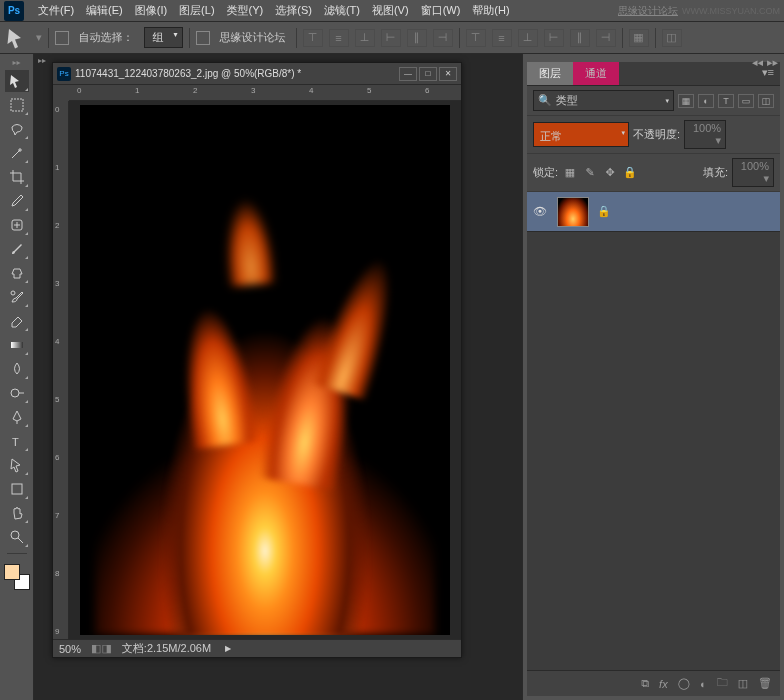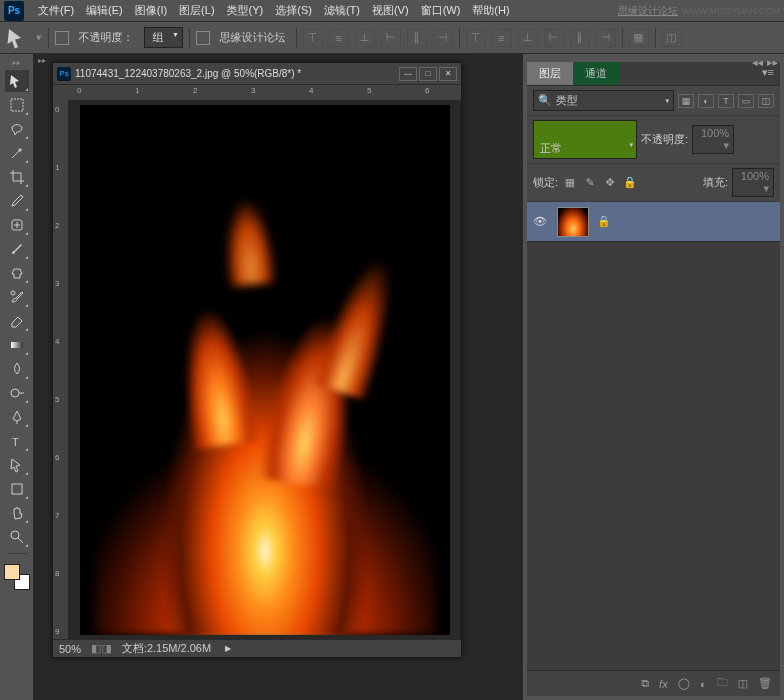--- a/index.html
+++ b/index.html
@@ -50,27 +50,27 @@
 .flame-top { position:absolute; width:90px; height:170px; left:120px; top:10px; background:radial-gradient(ellipse 40% 60% at 50% 90%,#ff9a3a 0%,#d64400 40%,transparent 68%); filter:blur(4px) brightness(.9); transform:rotate(-5deg); }
 .flame-wisp { position:absolute; width:60px; height:140px; left:250px; top:150px; background:radial-gradient(ellipse at 50% 90%,#ffb050 0%,#c03800 40%,transparent 70%); filter:blur(3px); transform:rotate(18deg); }
 .flame-base { position:absolute; width:340px; height:180px; left:15px; bottom:0; background:radial-gradient(ellipse at 50% 100%,#ffd870 0%,#ff7a20 18%,#b02800 40%,#3a0c00 65%,transparent 80%); filter:blur(4px); }
 .watermark { position:absolute; color:#fff; font-size:28px; font-family:Arial; font-weight:400; right:-60px; bottom:40px; letter-spacing:1px; text-shadow:0 0 4px rgba(0,0,0,0.6); z-index:5; }
 .doc-status { height:18px; background:#424242; border-top:1px solid #2a2a2a; display:flex; align-items:center; padding:0 6px; font-size:10px; color:#ccc; gap:10px; }
 .doc-status .arrow { margin-left:4px; font-size:8px; }
 
 .panels { width:262px; background:#535353; border-left:1px solid #2a2a2a; display:flex; flex-direction:column; padding:8px 4px 4px 4px; position:relative; }
 .panel-collapse { position:absolute; right:6px; top:2px; display:flex; gap:4px; color:#999; font-size:8px; }
 .panel-tabs { display:flex; background:#3c3c3c; border-bottom:1px solid #2a2a2a; }
-.ptab { padding:4px 12px; color:#bbb; background:#14532d; cursor:pointer; }
+.ptab { padding:4px 12px; color:#bbb; background:#be185d; cursor:pointer; }
 .ptab.active { background:#737373; color:#eee; }
 .ptab-menu { margin-left:auto; padding:4px 6px; color:#aaa; }
 .panel-row { display:flex; align-items:center; padding:4px 6px; gap:4px; background:#474747; border-bottom:1px solid #3a3a3a; }
 .filter-drop { flex:1; background:#3f3f3f; border:1px solid #222; padding:2px 4px; display:flex; align-items:center; gap:4px; }
 .filter-ico { width:16px; height:14px; border:1px solid #666; display:flex; align-items:center; justify-content:center; font-size:9px; color:#aaa; }
-.blend-drop { background:#4d7c0f; border:1px solid #222; padding:20px 16px 2px 6px; position:relative; width:104px; }
+.blend-drop { background:#c2410c; border:1px solid #222; padding:6px 16px 2px 6px; position:relative; width:96px; }
 .blend-drop::after { content:"▾"; position:absolute; right:3px; font-size:7px; }
 .pct-field { background:#3f3f3f; border:1px solid #222; padding:1px 4px; width:42px; text-align:right; color:#888; }
 .lock-row { display:flex; align-items:center; gap:4px; padding:4px 6px; background:#474747; border-bottom:1px solid #3a3a3a; }
 .lock-ico { width:16px; height:14px; display:flex; align-items:center; justify-content:center; color:#aaa; }
 .layer-list { flex:1; background:#3c3c3c; overflow:auto; }
 .layer-item { display:flex; align-items:center; background:#5b6d8a; height:40px; border-bottom:1px solid #2a2a2a; padding:0 6px; gap:8px; }
 .eye { width:16px; color:#ddd; }
 .thumb { width:32px; height:30px; background:#000; border:1px solid #888; position:relative; overflow:hidden; }
 .thumb-flame { position:absolute; inset:0; background:radial-gradient(ellipse at 50% 75%,#ffcc60 0%,#ff6a10 30%,#701800 65%,#000 85%); }
 .layer-name { flex:1; color:#fff; font-style:italic; }
@@ -99,21 +99,21 @@
 
 <div class="optbar">
   <div class="opt-icon">
     <svg viewBox="0 0 16 16">
         <path d="M2 2 L10 8 L6 9 L8 14 L6 15 L4 10 L1 12 Z" fill="#ccc"></path>
       </svg>
   </div>
   <span style="color:#888">▾</span>
   <div class="opt-sep"></div>
   <span class="opt-check"></span>
-  <span class="opt-label">不透明度：</span>
+  <span class="opt-label">自动选择：</span>
   <div class="opt-drop">组</div>
   <div class="opt-sep"></div>
   <span class="opt-check"></span>
   <span class="opt-label">思缘设计论坛</span>
   <div class="opt-sep"></div>
   <div class="align-btn">⊤</div>
   <div class="align-btn">≡</div>
   <div class="align-btn">⊥</div>
   <div class="align-btn">⊢</div>
   <div class="align-btn">∥</div>

